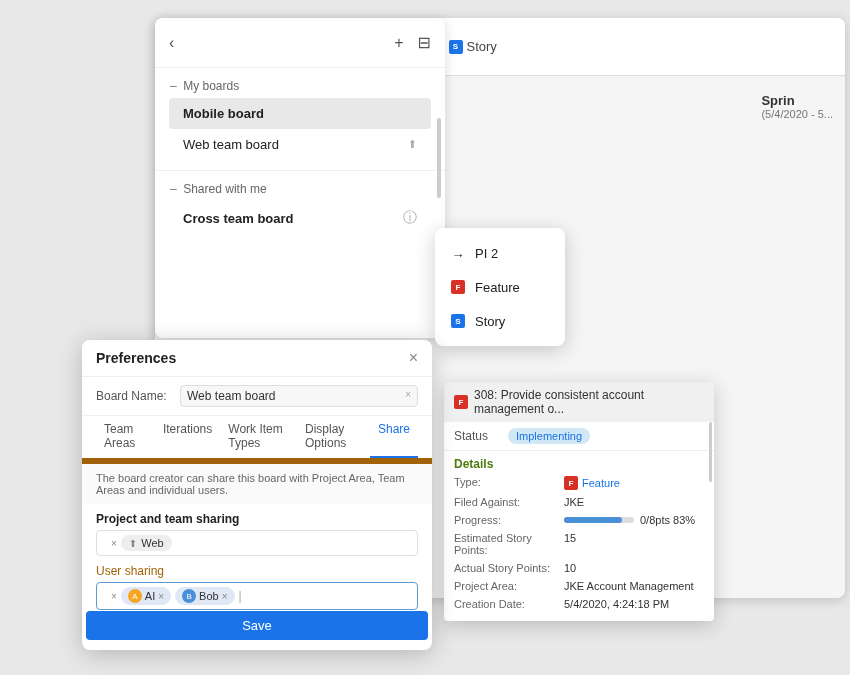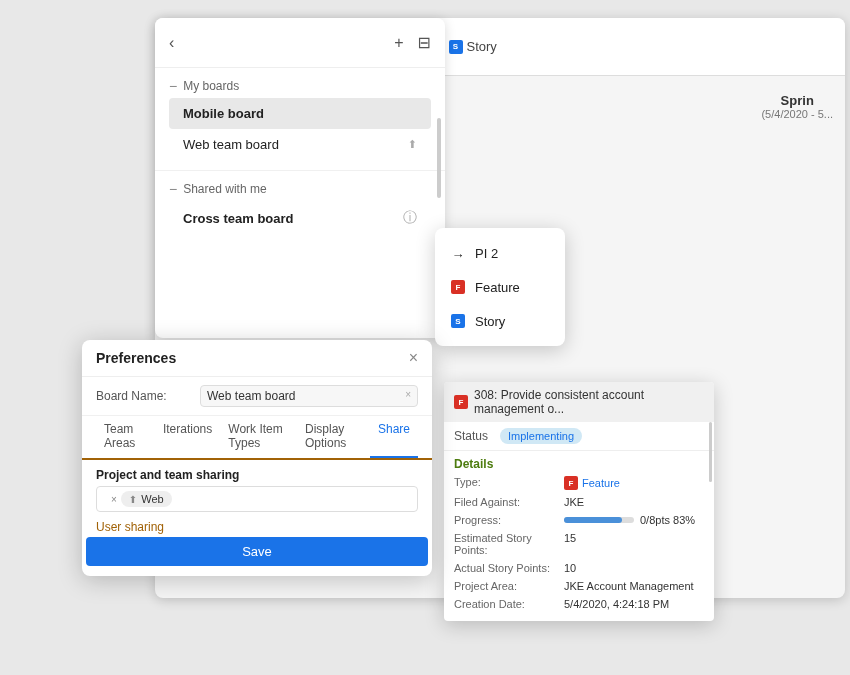--- a/index.html
+++ b/index.html
@@ -75,21 +75,21 @@
       text-overflow: ellipsis;
     }
 
     .sprint-header {
       position: absolute;
       right: 12px;
       top: 75px;
       font-size: 13px;
       font-weight: 600;
       color: #333;
-      text-align: center;
+      text-align: left;
     }
 
     .sprint-date {
       font-size: 11px;
       color: #777;
       font-weight: normal;
     }
 
     .mobile-label {
       position: absolute;
@@ -259,21 +259,21 @@
       justify-content: center;
       font-size: 13px;
     }
 
     
     .preferences-dialog {
       position: absolute;
       top: 340px;
       left: 82px;
       width: 350px;
-      height: 236px;
+      height: 310px;
       background: #fff;
       border-radius: 8px;
       box-shadow: 0 4px 24px rgba(0,0,0,0.22);
       z-index: 40;
       overflow: hidden;
     }
 
     .pref-header {
       display: flex;
       align-items: center;
@@ -293,42 +293,42 @@
       color: #888;
       cursor: pointer;
       line-height: 1;
     }
 
     .pref-board-row {
       display: flex;
       align-items: center;
       padding: 8px 14px;
       border-bottom: 1px solid #f0f0f0;
-      gap: 24px;
+      gap: 4px;
     }
 
     .pref-board-label {
       font-size: 12px;
       color: #555;
       min-width: 80px;
     }
 
     .pref-board-input {
       flex: 1;
       font-size: 12px;
       color: #333;
       background: #f7f7f7;
       border: 1px solid #ddd;
       border-radius: 4px;
       padding: 3px 6px;
     }
 
     .pref-tabs {
       display: flex;
-      border-bottom: 2px solid #a16207;
+      border-bottom: 6px solid #a16207;
       padding: 0 14px;
     }
 
     .pref-tab {
       font-size: 12px;
       color: #555;
       padding: 6px 8px;
       cursor: pointer;
       border-bottom: 2px solid transparent;
     }
@@ -478,21 +478,21 @@
     .detail-title {
       font-size: 12px;
       color: #333;
       font-weight: 500;
     }
 
     .detail-status-row {
       display: flex;
       align-items: center;
       padding: 6px 10px;
-      gap: 12px;
+      gap: 20px;
       border-bottom: 1px solid #eee;
     }
 
     .status-label {
       font-size: 12px;
       color: #555;
     }
 
     .status-badge {
       background: #d0e8f5;
@@ -704,20 +704,21 @@
       <span style="color:#aaa; float:right; font-size:10px;">×</span>
     </div>
   </div>
   <div class="pref-tabs">
     <div class="pref-tab"><span>Team Areas</span></div>
     <div class="pref-tab"><span>Iterations</span></div>
     <div class="pref-tab"><span>Work Item Types</span></div>
     <div class="pref-tab"><span>Display Options</span></div>
     <div class="pref-tab active"><span>Share</span></div>
   </div>
+  <div class="pref-info">The board creator can share this board with Project Area, Team Areas and individual users.</div>
   <div class="pref-section-title">Project and team sharing</div>
   <div class="pref-tag-row">
     <span style="font-size:10px;color:#888;margin-right:4px;">×</span>
     <div class="pref-tag">
       <span style="font-size:10px;color:#888;">⬆</span>
       <span>Web</span>
     </div>
   </div>
   <div class="user-section-title">User sharing</div>
   <div class="user-input-row">

